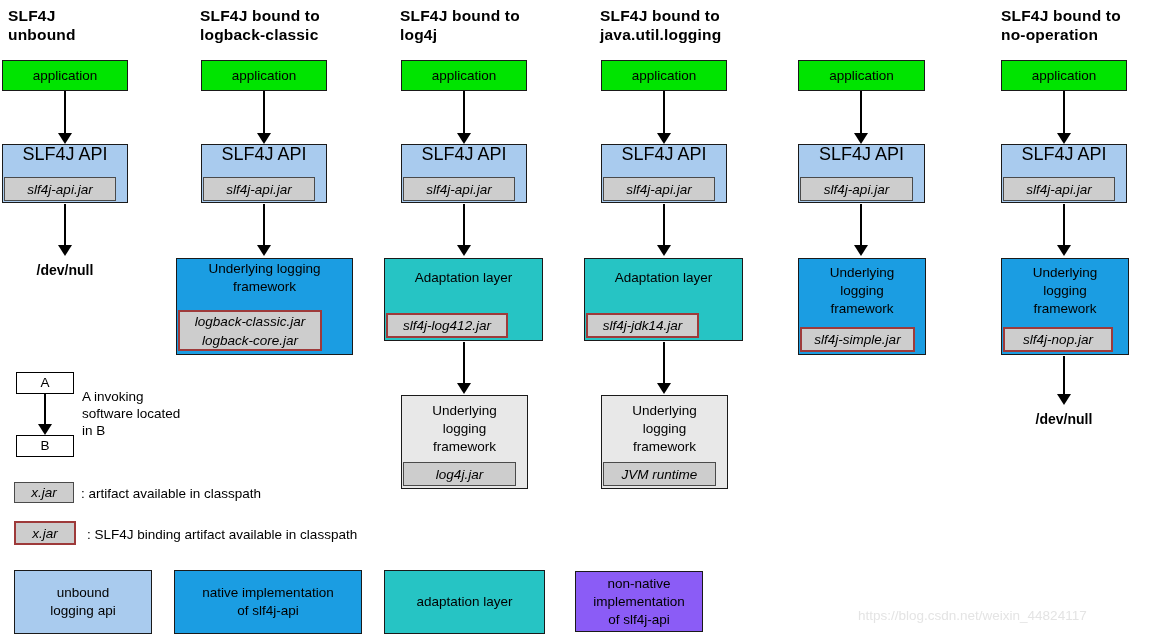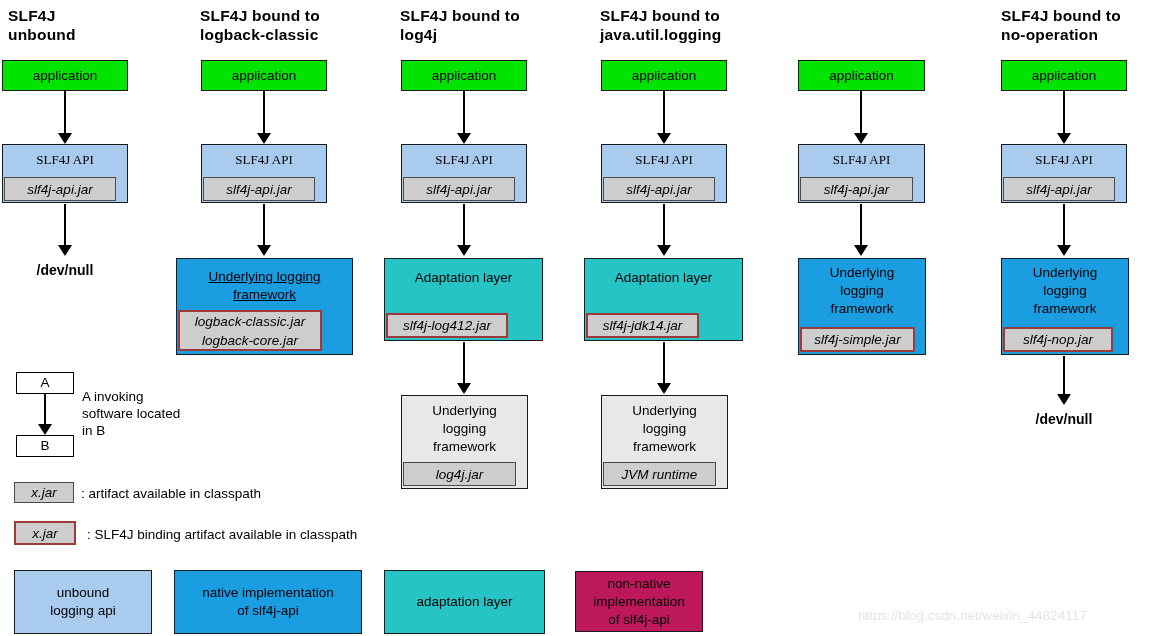--- a/index.html
+++ b/index.html
@@ -9,21 +9,21 @@
   }
   .col-title{
     position:absolute;font-weight:bold;font-size:15.5px;line-height:19px;
     white-space:pre-line;letter-spacing:0.2px;
   }
   .box{position:absolute;box-sizing:border-box;border:1.5px solid #1a1a1a;text-align:center;}
   .box-label{display:block;width:100%;font-size:13.5px;line-height:18px;white-space:pre-line;}
   .app{background:#00e400;}
   .app .box-label{padding-top:6px;text-align:center;}
   .api{background:#a9cbee;}
-  .api .box-label{padding-top:6px;font-size:13px;font-family:Liberation Serif, serif;}
+  .api .box-label{font-size:18px;}
   .fw-blue{background:#1b9de2;}
   .adaptation{background:#26c4c4;}
   .fw-gray{background:#e8e8e8;}
   .jar{
     position:absolute;background:#cdcdcd;border:1.5px solid #4a4a4a;box-sizing:border-box;
     font-style:italic;font-size:13.5px;line-height:19px;display:flex;align-items:center;
     justify-content:center;text-align:center;white-space:pre-line;
   }
   .jar.binding{border:2px solid #9e3a3a;}
   .arrow{position:absolute;width:14px;}
@@ -37,21 +37,21 @@
   }
   .legend-caption{position:absolute;font-size:13.5px;line-height:17px;white-space:pre-line;}
   .key-box{
     position:absolute;box-sizing:border-box;border:1.5px solid #1a1a1a;display:flex;
     align-items:center;justify-content:center;text-align:center;font-size:13.5px;
     line-height:18px;white-space:pre-line;
   }
   .key-abstract{background:#a9cbee;}
   .key-native{background:#1b9de2;}
   .key-adaptation{background:#26c4c4;}
-  .key-nonnative{background:#be185d;}
+  .key-nonnative{background:#8b5cf6;}
   .wm-main{position:absolute;color:#a9a9a9;font-size:17px;text-align:right;}
   .wm-url{position:absolute;color:#e4e4e4;font-size:13.5px;}
 </style>
 </head>
 <body>
 
 <div id="diagram">
 
   <div class="col-title" style="left:8px;top:6px;">SLF4J
 unbound</div>
@@ -71,21 +71,21 @@
   <div class="box app" style="left:201px;top:60px;width:126px;height:31px;">
     <span class="box-label">application</span>
   </div>
   <div class="arrow" style="left:257px;top:91px;height:53px;"></div>
   <div class="box api" style="left:201px;top:144px;width:126px;height:59px;">
     <span class="box-label">SLF4J API</span>
     <div class="jar" style="left:1px;bottom:1px;width:112px;height:24px;">slf4j-api.jar</div>
   </div>
   <div class="arrow" style="left:257px;top:204px;height:52px;"></div>
   <div class="box fw-blue" style="left:176px;top:258px;width:177px;height:97px;">
-    <span class="box-label" style="padding-top:9px;text-decoration:underline;">Underlying logging
+    <span class="box-label" style="padding-top:1px;">Underlying logging
 framework</span>
     <div class="jar binding" style="left:1px;bottom:3px;width:144px;height:41px;">logback-classic.jar
 logback-core.jar</div>
   </div>
 
   <div class="col-title" style="left:400px;top:6px;">SLF4J bound to
 log4j</div>
   <div class="box app" style="left:401px;top:60px;width:126px;height:31px;">
     <span class="box-label">application</span>
   </div>

